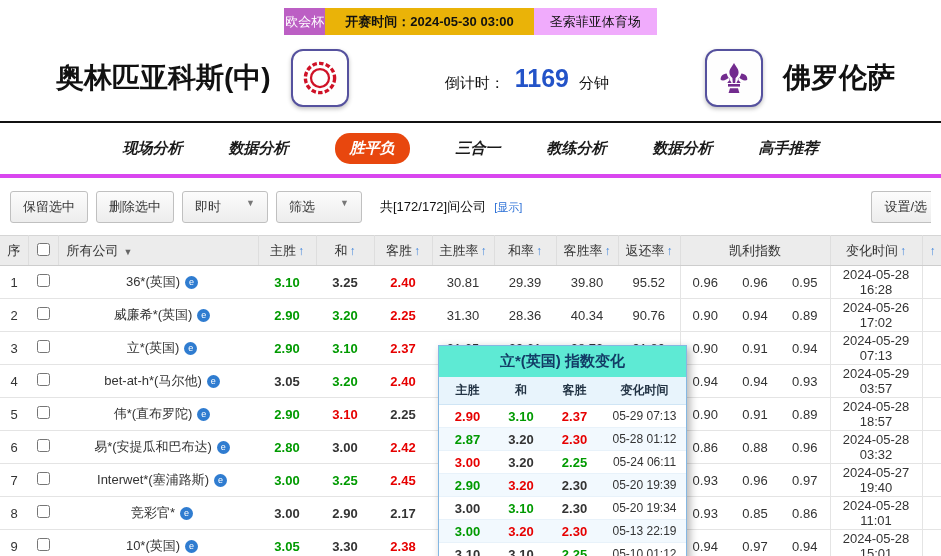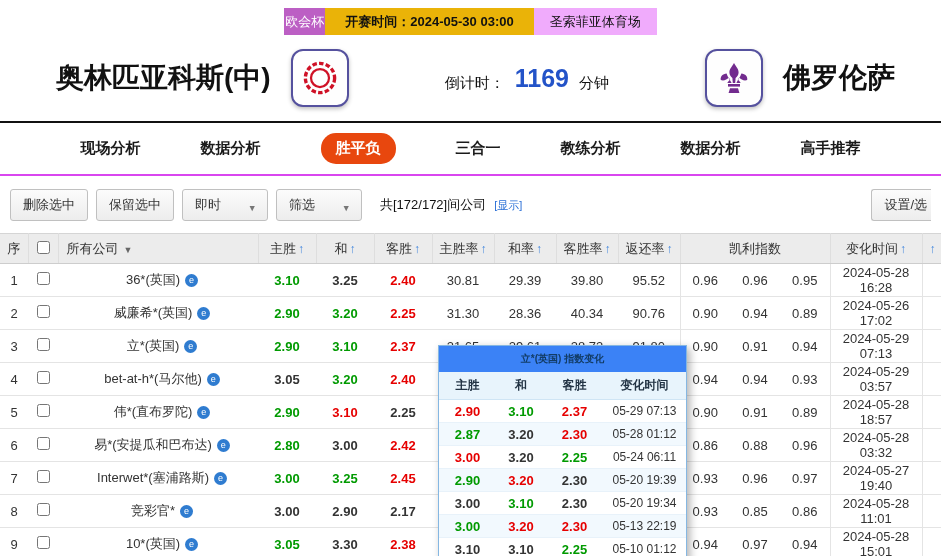--- a/index.html
+++ b/index.html
@@ -22,36 +22,37 @@
   .team-name { font-size: 28px; font-weight: bold; color: #111; white-space: nowrap; }
   .logo-box {
     width: 58px; height: 58px; border: 2px solid #55519e; border-radius: 12px;
     background: #fefefe; display: flex; align-items: center; justify-content: center;
     box-shadow: 0 2px 4px rgba(0,0,0,.25);
   }
   .countdown { flex: 1; display: flex; justify-content: center; align-items: flex-end; gap: 4px; font-size: 15px; color: #111; }
   .cd-val { font-size: 25px; font-weight: bold; color: #2353c8; margin: 0 6px; }
   
   .nav {
-    border-top: 2px solid #111; border-bottom: 2px solid #d946ef;
-    display: flex; justify-content: center; align-items: center; gap: 60px;
+    border-top: 2px solid #111; border-bottom: 4px solid #d946ef;
+    display: flex; justify-content: center; align-items: center; gap: 46px;
     padding: 10px 0;
     background: #fff;
+    font-style: italic;
   }
   .tab { font-size: 15px; font-weight: bold; color: #1a1a1a; cursor: pointer; }
   .tab.active { background: #e8470e; color: #fff; border-radius: 15px; padding: 6px 15px; }
   
   .toolbar { display: flex; align-items: center; gap: 8px; padding: 13px 10px 12px 10px; }
   .tbtn {
     background: linear-gradient(#fcfcfc, #ededed);
     border: 1px solid #c0c0c0; border-radius: 3px;
     padding: 6px 12px; font-size: 13px; color: #333; cursor: pointer;
     font-family: inherit;
   }
-  .tbtn.dd { display: inline-flex; align-items: flex-end; gap: 16px; min-width: 86px; justify-content: space-between; font-family: Liberation Mono, monospace; }
+  .tbtn.dd { display: inline-flex; align-items: flex-start; gap: 16px; min-width: 86px; justify-content: space-between; }
   .caret { color: #777; font-size: 9px; }
   .count { font-size: 13px; color: #111; margin-left: 10px; }
   .show-link { color: #2a6fd6; font-size: 11px; cursor: pointer; }
   .settings { margin-left: auto; border-right: none; border-top-right-radius: 0; border-bottom-right-radius: 0; padding-right: 4px; }
   
   table.odds { width: 941px; border-collapse: collapse; table-layout: fixed; }
   table.odds thead th {
     background: #ececec; height: 30px; font-size: 13px; font-weight: normal; color: #333;
     border-top: 1px solid #d5d5d5; border-bottom: 1px solid #cdcdcd; border-right: 1px solid #dedede;
   }
@@ -73,21 +74,21 @@
     background: #2f7cd0; color: #fff; font-size: 9px; line-height: 13px; text-align: center;
     margin-left: 5px; vertical-align: 1px; cursor: pointer;
   }
   input[type="checkbox"] { width: 13px; height: 13px; cursor: pointer; }
   
   .popup {
     position: absolute; left: 438px; top: 345px; width: 249px;
     background: #fff; border: 1px solid #85b7e2;
     box-shadow: 3px 3px 8px rgba(0,0,0,.3); z-index: 9;
   }
-  .popup-title { background: #3b82f6; color: #123c66; font-weight: bold; font-size: 10px; text-align: center; padding: 6px 0; }
+  .popup-title { background: #5eead4; color: #123c66; font-weight: bold; font-size: 15px; text-align: center; padding: 6px 0; }
   .popup table { width: 100%; border-collapse: collapse; table-layout: fixed; }
   .popup th { font-size: 12px; color: #234; background: #e8f4fc; padding: 5px 0; font-weight: bold; border-bottom: 1px solid #cfe5f5; }
   .popup td { height: 23px; text-align: center; font-size: 13px; font-weight: bold; color: #333; border-bottom: 1px solid #e8f2fa; }
   .popup td.pt { font-weight: normal; font-size: 12px; color: #333; }
   .popup tbody tr:nth-child(even) td { background: #f2f9fe; }
 </style>
 </head>
 <body>
 
 <div class="top">
@@ -130,22 +131,22 @@
     <span class="tab">现场分析</span>
     <span class="tab">数据分析</span>
     <span class="tab active">胜平负</span>
     <span class="tab">三合一</span>
     <span class="tab">教练分析</span>
     <span class="tab">数据分析</span>
     <span class="tab">高手推荐</span>
   </div>
 
 <div class="toolbar">
+  <button class="tbtn">保留选中</button>
   <button class="tbtn">删除选中</button>
-  <button class="tbtn">保留选中</button>
   <button class="tbtn dd">
     <span>即时</span>
     <span class="caret">▼</span>
   </button>
   <button class="tbtn dd">
     <span>筛选</span>
     <span class="caret">▼</span>
   </button>
   <span class="count">共[172/172]间公司</span>
   <span class="show-link">[显示]</span>

